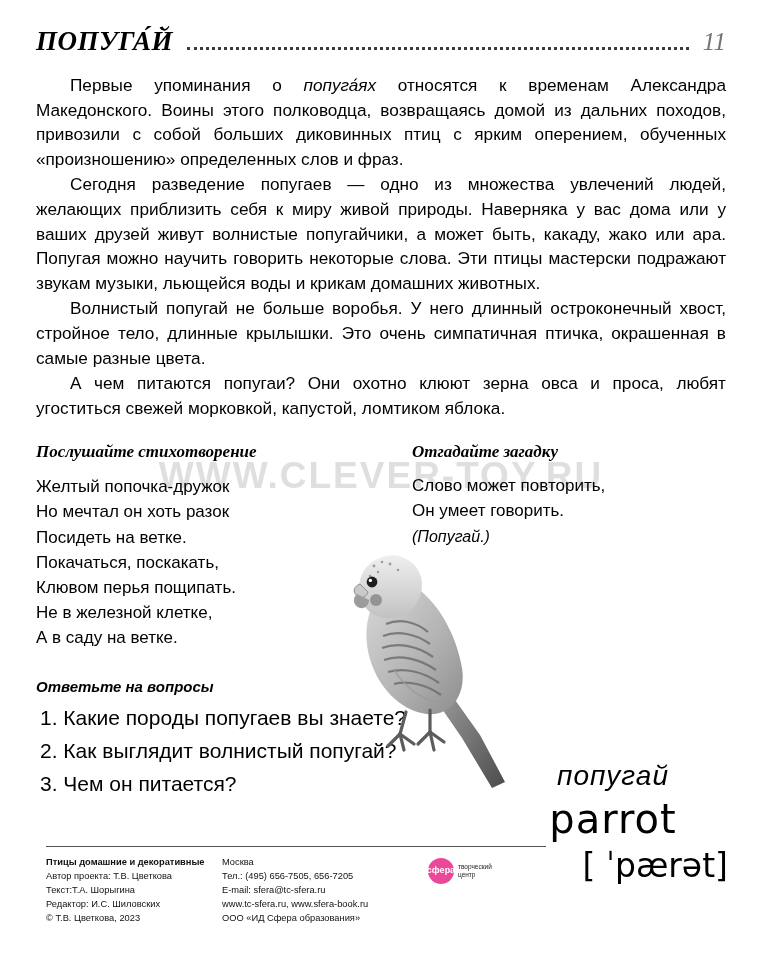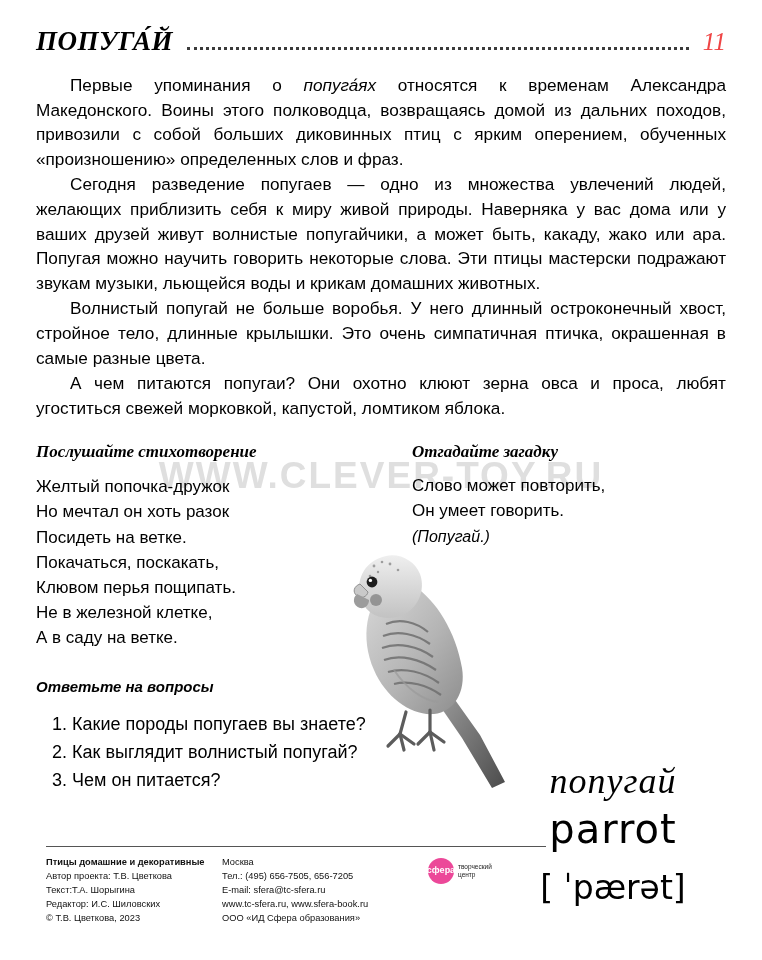--- a/index.html
+++ b/index.html
@@ -43,21 +43,21 @@
     border-bottom: 3px dotted #3b3b3b;
     margin-bottom: 7px;
     margin-left: 6px;
     margin-right: 6px;
     height: 1px;
   }
   .header-page {
     font-family: "Liberation Serif", serif;
     font-style: italic;
     font-size: 25px;
-    color: #ef4444;
+    color: #737373;
   }
 
   
   .body-text {
     margin-top: 16px;
     font-size: 17.2px;
     line-height: 1.43;
     text-align: justify;
     text-justify: inter-word;
   }
@@ -131,24 +131,24 @@
     width: 400px;
   }
   .questions-head {
     font-family: "Liberation Sans", sans-serif;
     font-weight: bold;
     font-style: italic;
     font-size: 15px;
     margin-bottom: 7px;
   }
   .questions ol {
-    margin: 16px;
+    margin: 4px;
     padding: 0;
     list-style: none;
-    font-size: 18px;
+    font-size: 21px;
     line-height: 1.55;
   }
 
   
   .parrot-figure {
     position: absolute;
     left: 330px;
     top: 520px;
     width: 230px;
     height: 290px;
@@ -156,35 +156,36 @@
 
   
   .word-block {
     position: absolute;
     right: 34px;
     top: 760px;
     width: 230px;
     text-align: center;
   }
   .word-script {
-    font-family: Liberation Serif, serif;
-    font-style: italic;
-    font-size: 36px;
+    font-family: Liberation Sans, sans-serif;
+    font-style: italic;
+    font-size: 28px;
     letter-spacing: 1px;
   }
   .word-en {
     font-family: "DejaVu Sans", sans-serif;
     font-size: 40px;
     margin-top: 4px;
     letter-spacing: 1px;
   }
   .word-ipa {
     font-family: "DejaVu Sans", sans-serif;
     font-size: 33px;
-    margin-top: 16px;
+    margin-top: 4px;
+    text-align: right;
   }
 
   
   .imprint {
     position: absolute;
     left: 46px;
     top: 856px;
     width: 500px;
     display: flex;
     align-items: flex-start;

